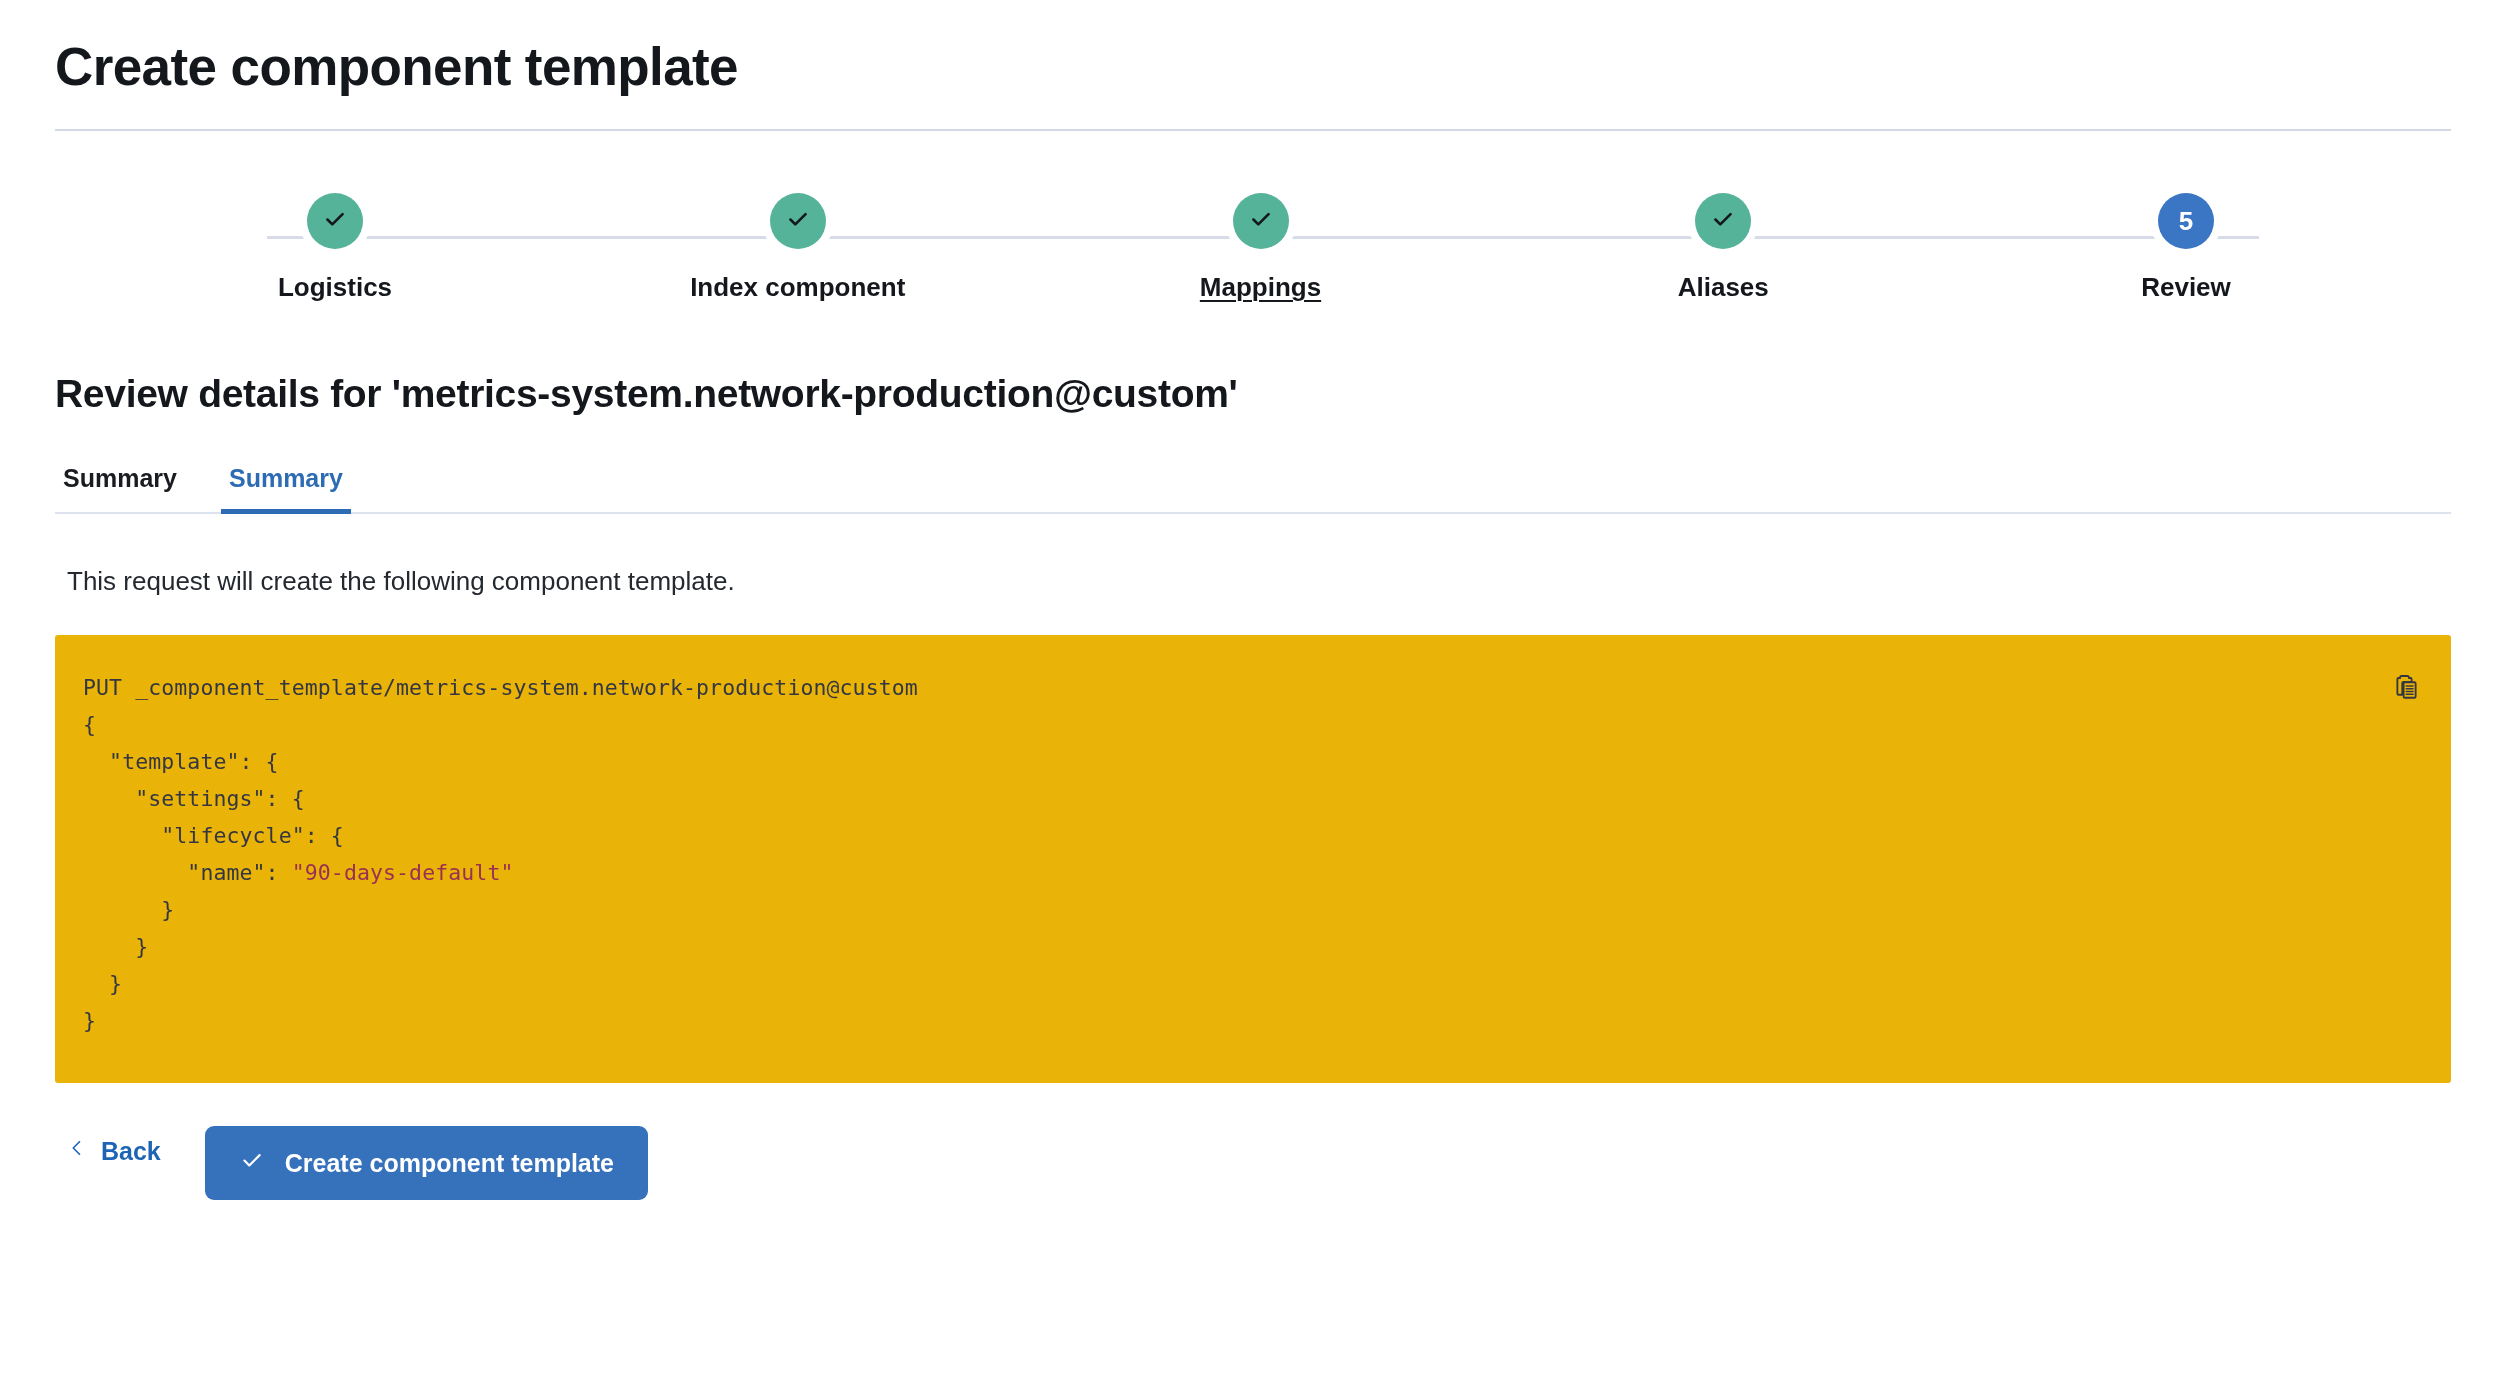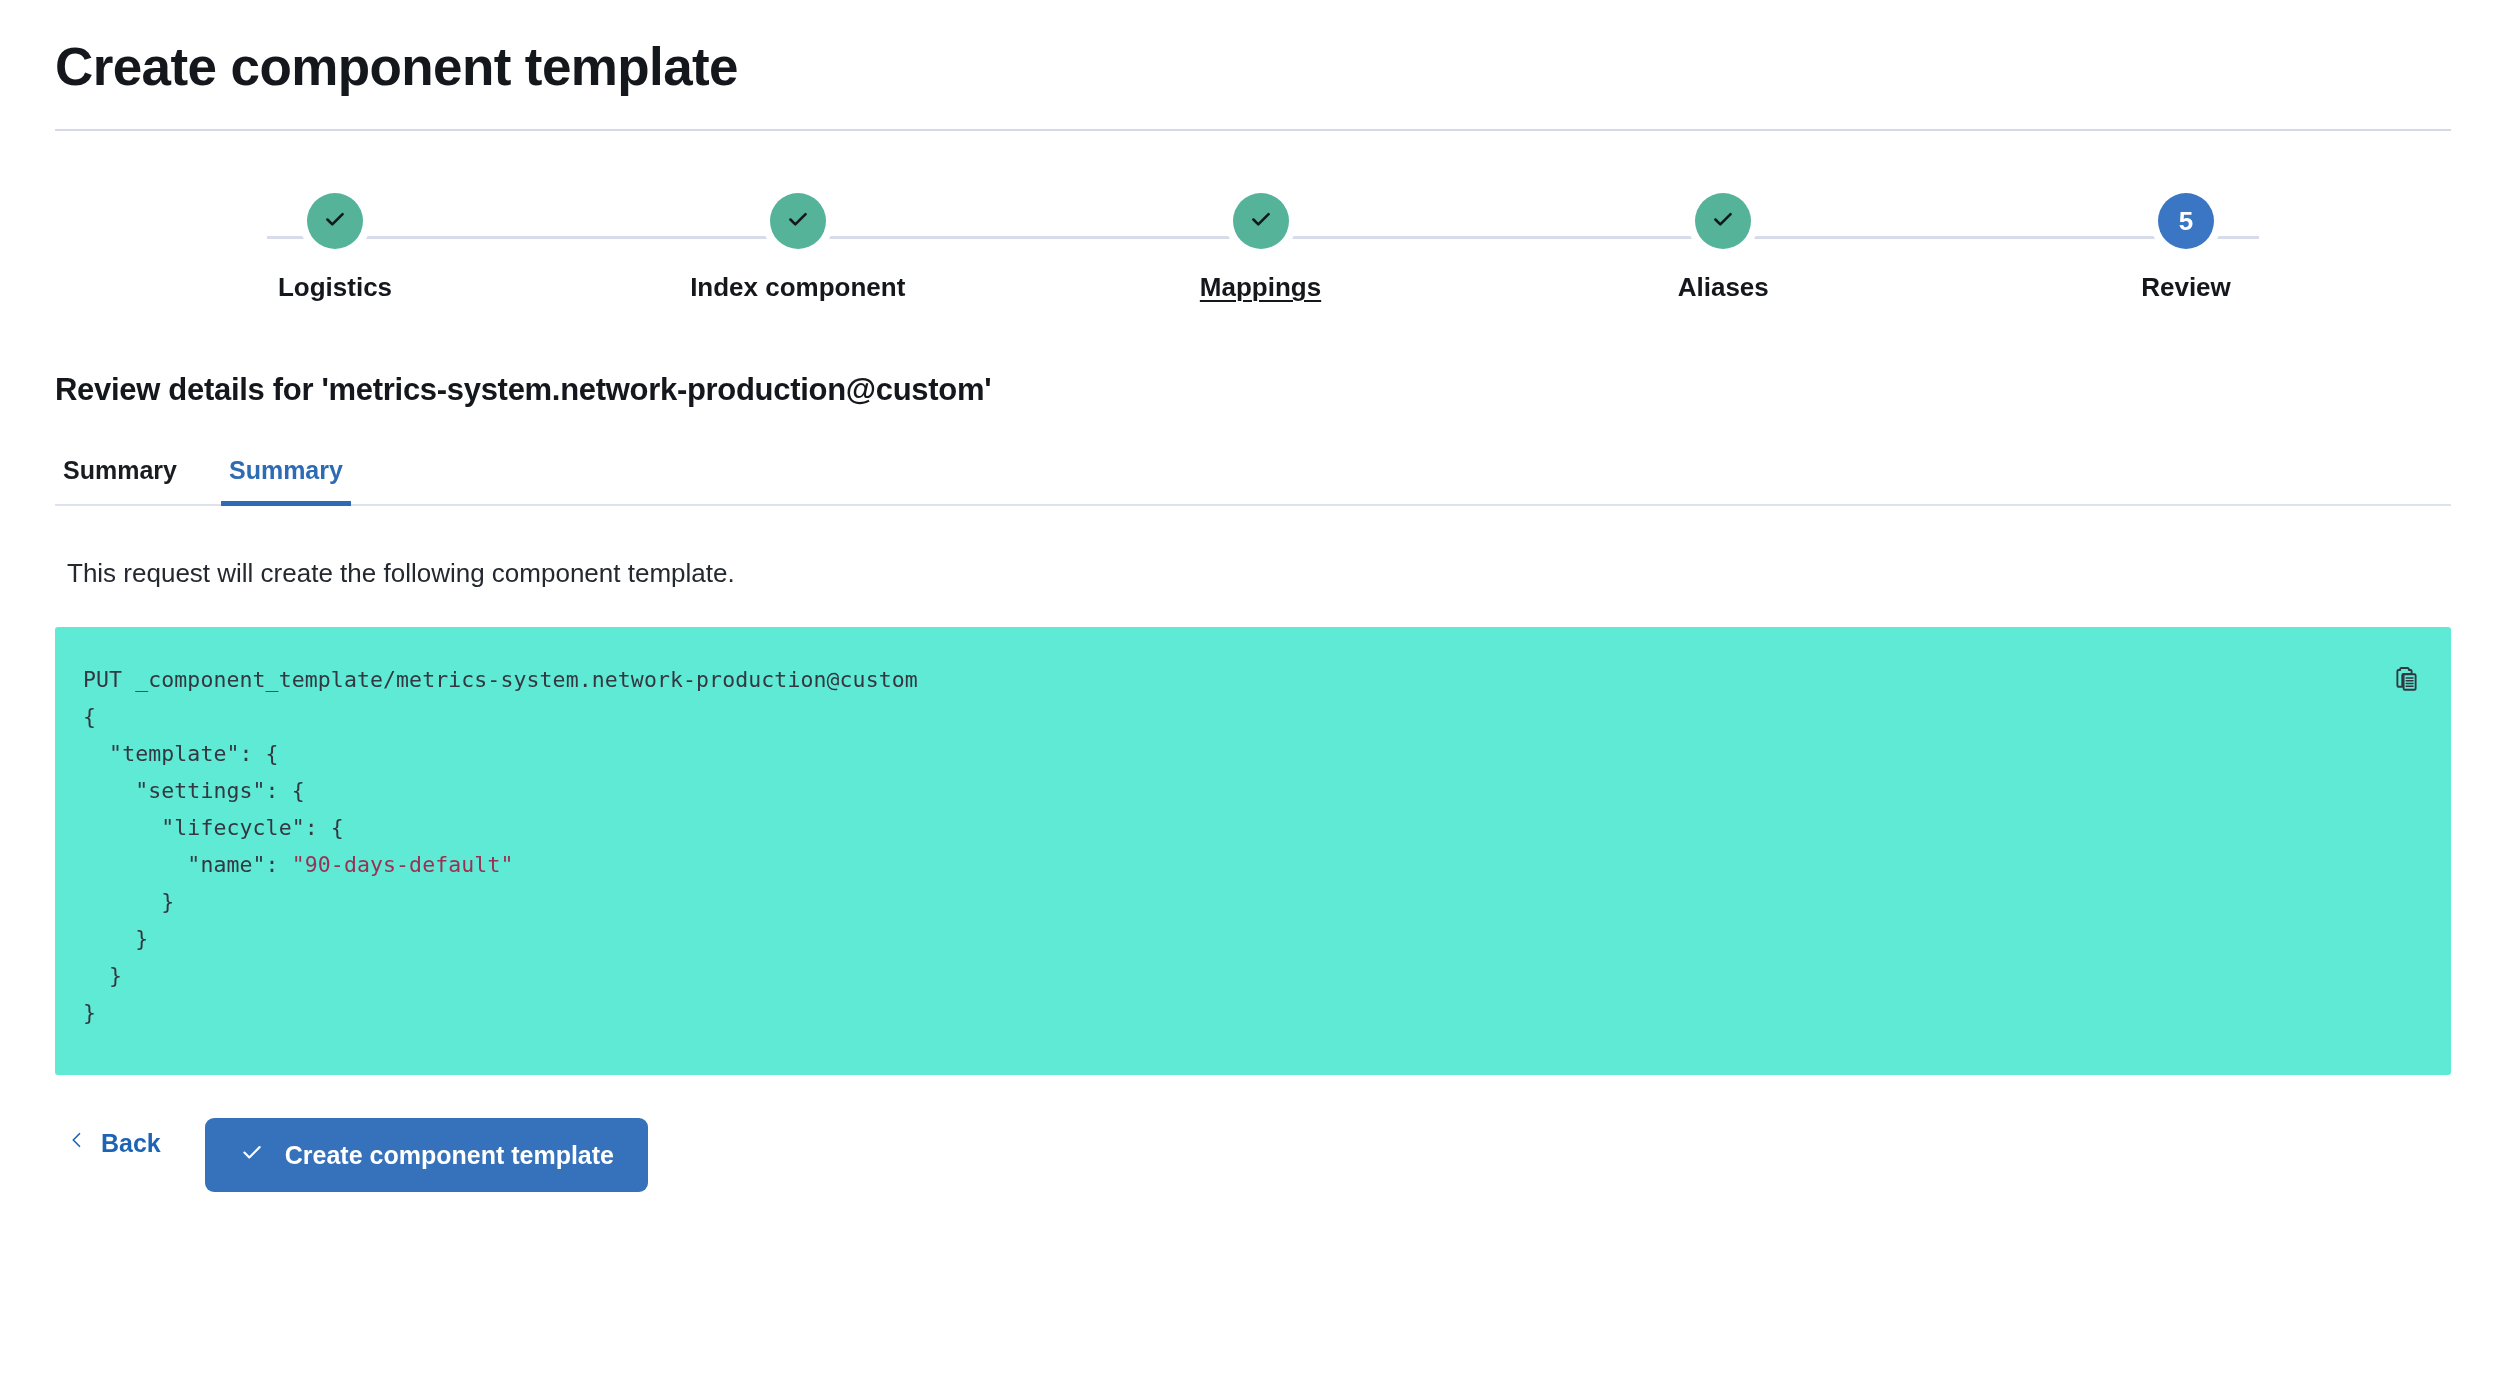--- a/index.html
+++ b/index.html
@@ -96,21 +96,21 @@
   }
   .step-label.link {
     text-decoration: underline;
     text-underline-offset: 4px;
     text-decoration-thickness: 2px;
     cursor: pointer;
   }
 
   
   .section-heading {
-    font-size: 31px;
+    font-size: 39px;
     font-weight: 700;
     letter-spacing: -0.3px;
     color: #14171c;
     margin: 0;
     padding-top: 54px;
   }
 
   
   .tabs {
     margin-top: 42px;
@@ -158,21 +158,21 @@
     color: #24282f;
     margin: 12px;
     padding-top: 38px;
     line-height: 1.35;
   }
 
   
   .code-panel {
     position: relative;
     margin-top: 36px;
-    background: #5eead4;
+    background: #eab308;
     border-radius: 3px;
     padding: 34px 40px 44px 28px;
     min-height: 297px;
   }
   .code-block {
     margin: 0;
     font-family: "DejaVu Sans Mono", monospace;
     font-size: 21.5px;
     line-height: 37px;
     color: #343741;

